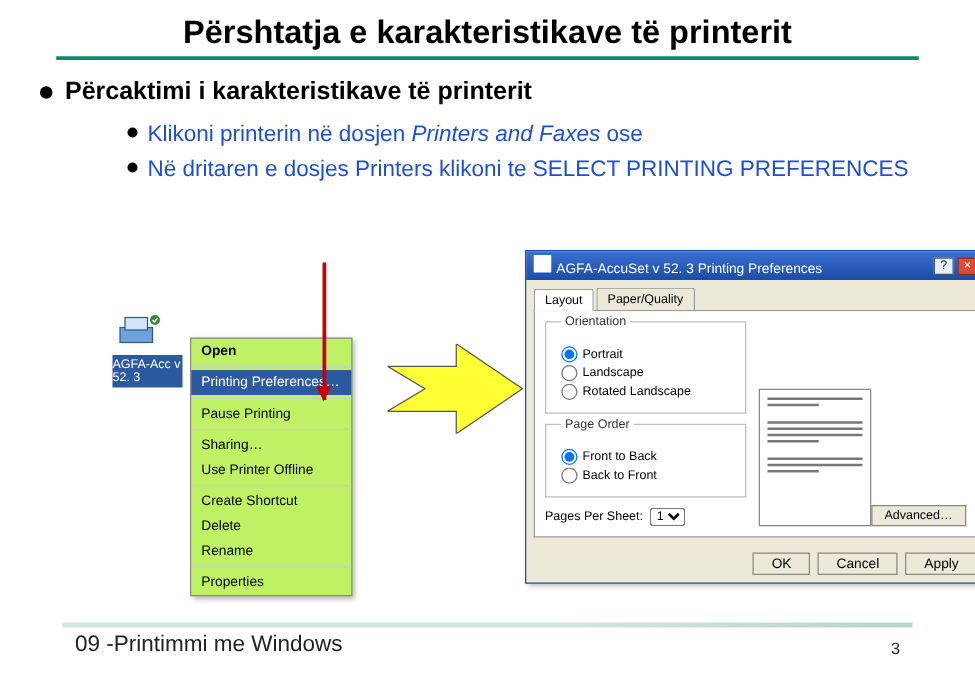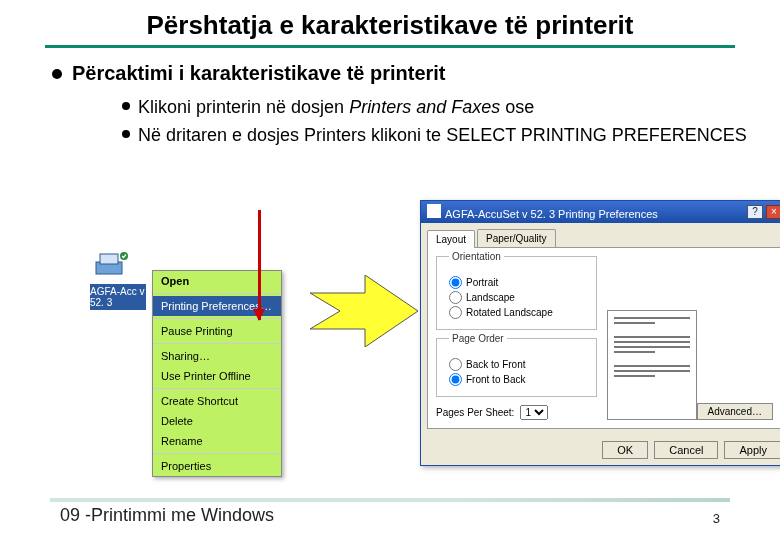--- a/index.html
+++ b/index.html
@@ -1,28 +1,28 @@
 <!DOCTYPE html>
 <html><head>
 <meta charset="utf-8">
 <style>
   * { box-sizing: border-box; margin: 0; padding: 0; }
   body { width: 780px; height: 540px; background: #fff; font-family: Arial, sans-serif; position: relative; overflow: hidden; }
 
   .slide-title { font-size: 26px; font-weight: bold; text-align: center; padding: 10px 0 4px; color: #000; }
   .title-underline { height: 3px; background: #088a6b; margin: 0 45px 14px; }
 
-  .content { padding: 0 30px 0 52px; }
+  .content { padding: 0 30px 0 32px; }
   .l1 { display: flex; align-items: flex-start; margin-bottom: 10px; }
   .l1-bullet { width: 10px; height: 10px; border-radius: 50%; background: #000; margin: 7px 10px 0 0; flex-shrink: 0; }
   .l1-text { font-size: 20px; font-weight: bold; color: #000; }
 
   .l2 { display: flex; align-items: flex-start; margin: 4px 0 4px 70px; }
   .l2-bullet { width: 8px; height: 8px; border-radius: 50%; background: #000; margin: 7px 8px 0 0; flex-shrink: 0; }
-  .l2-text { font-size: 18px; color: #000000; line-height: 1.35; }
+  .l2-text { font-size: 18px; color: #1d4ed8; line-height: 1.35; }
   .l2-text .ital { font-style: italic; }
 
   
   .ctx-wrap { position: absolute; left: 90px; top: 250px; }
   .printer-icon { width: 40px; height: 30px; position: relative; margin-bottom: 4px; }
   .printer-icon svg { width: 40px; height: 30px; }
   .printer-label { background: #2c5aa0; color: #fff; font-size: 10px; padding: 2px 0; width: 56px; line-height: 1.1; }
   .ctx-menu { position: absolute; left: 62px; top: 20px; width: 130px; background: #bef264; border: 1px solid #888; box-shadow: 2px 2px 4px rgba(0,0,0,.3); font-size: 11px; }
   .ctx-item { padding: 4px 8px; color: #000; }
   .ctx-item.bold { font-weight: bold; }
@@ -160,26 +160,26 @@
               <span>Landscape</span>
             </div>
           <div class="radio-row">
               <input type="radio" style="">
               <span>Rotated Landscape</span>
             </div>
         </div>
         <div class="fieldset">
           <span class="legend">Page Order</span>
           <div class="radio-row">
+              <input type="radio" checked="" style="">
+              <span>Front to Back</span>
+            </div>
+          <div class="radio-row">
               <input type="radio" style="">
               <span>Back to Front</span>
-            </div>
-          <div class="radio-row">
-              <input type="radio" checked="" style="">
-              <span>Front to Back</span>
             </div>
         </div>
         <div class="pps">
           <span>Pages Per Sheet:</span>
           <select><option>1</option></select>
         </div>
       </div>
       <div style="display:flex;align-items:flex-end">
         <div class="preview">
           <div class="pv-line"></div>

